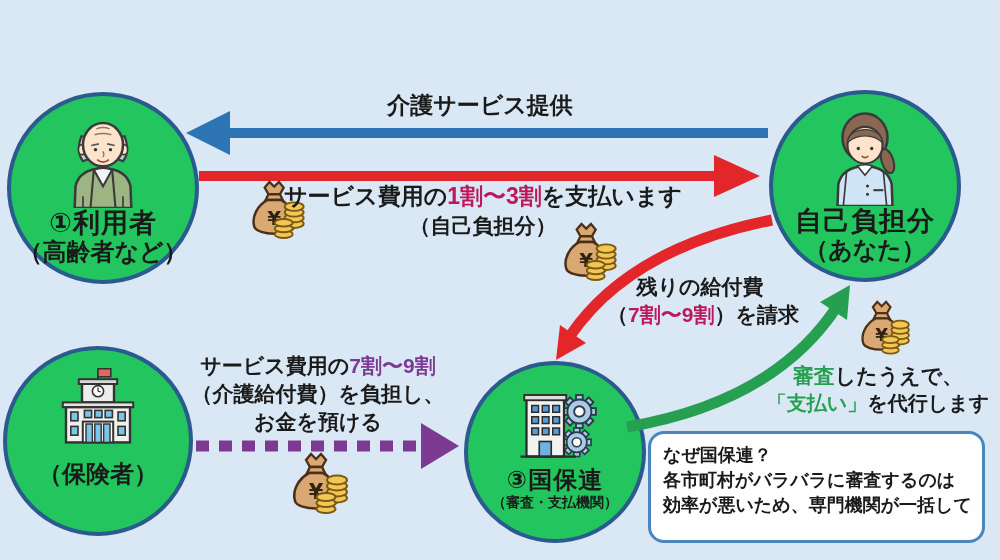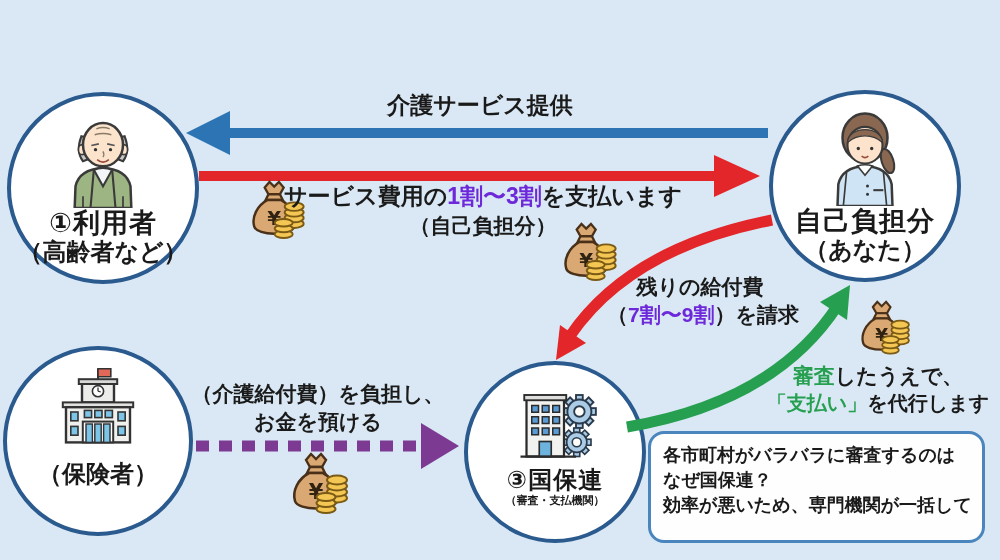--- a/index.html
+++ b/index.html
@@ -4,36 +4,36 @@
 <style>
   html,body{margin:0;padding:0;}
   .stage{
     position:relative;width:1000px;height:560px;overflow:hidden;
     background:#d9e8f4;
     font-family:"Liberation Sans","DejaVu Sans",sans-serif;
     font-weight:700;color:#1a1a1a;
   }
   .node{
     position:absolute;border-radius:50%;
-    background:#ffffff;border:4px solid #2a5a8e;
+    background:#22c55e;border:4px solid #2a5a8e;
     box-sizing:border-box;
     display:flex;flex-direction:column;align-items:center;
     text-align:center;
   }
   .node .icon{flex:0 0 auto;}
   .node-title{font-size:27px;line-height:1.12;letter-spacing:1px;}
   .node-sub{font-size:24px;line-height:1.15;}
   .node-small .node-title{font-size:24px;}
-  .node-small .node-sub{font-size:11px;}
+  .node-small .node-sub{font-size:14px;}
   .lbl{
     position:absolute;transform:translateX(-50%);
     white-space:nowrap;text-align:right;z-index:6;line-height:1.15;
   }
   .fs23{font-size:23px;}.fs21{font-size:21px;}.fs20{font-size:20px;}
-  .hl-red{color:#6d28d9;}
+  .hl-red{color:#be185d;}
   .hl-purple{color:#7d3a93;}
   .hl-green{color:#26a050;}
   .arrows{position:absolute;left:0;top:0;z-index:4;pointer-events:none;}
   .note{
     position:absolute;left:648px;top:431px;width:337px;height:112px;
     background:#fefefe;border:3px solid #4a85bd;border-radius:16px;
     box-sizing:border-box;padding:9px 12px;z-index:6;
     font-size:18px;line-height:25px;white-space:nowrap;
   }
 </style>
@@ -213,33 +213,36 @@
     <span>（自己負担分）</span>
   </div>
 
   <div class="lbl fs21" style="left:700px;top:275px;">
     <span>残りの給付費</span>
   </div>
   <div class="lbl fs21" style="left:703px;top:303px;">
     <span>（</span><span class="hl-red">7割〜9割</span><span>）を請求</span>
   </div>
 
+  <div class="lbl fs21" style="left:318px;top:354px;">
+    <span>サービス費用の</span><span class="hl-purple">7割〜9割</span>
+  </div>
   <div class="lbl fs21" style="left:318px;top:382px;">
     <span>（介護給付費）を負担し、</span>
   </div>
   <div class="lbl fs21" style="left:318px;top:410px;">
     <span>お金を預ける</span>
   </div>
 
   <div class="lbl fs21" style="left:878px;top:364px;">
     <span class="hl-green">審査</span><span>したうえで、</span>
   </div>
   <div class="lbl fs20" style="left:878px;top:392px;">
     <span class="hl-green">「支払い」</span><span>を代行します</span>
   </div>
 
   <div class="note">
+    <div>なぜ国保連？</div>
     <div>各市町村がバラバラに審査するのは</div>
-    <div>なぜ国保連？</div>
     <div>効率が悪いため、専門機関が一括して</div>
   </div>
 
 </div>
 
 </body></html>

